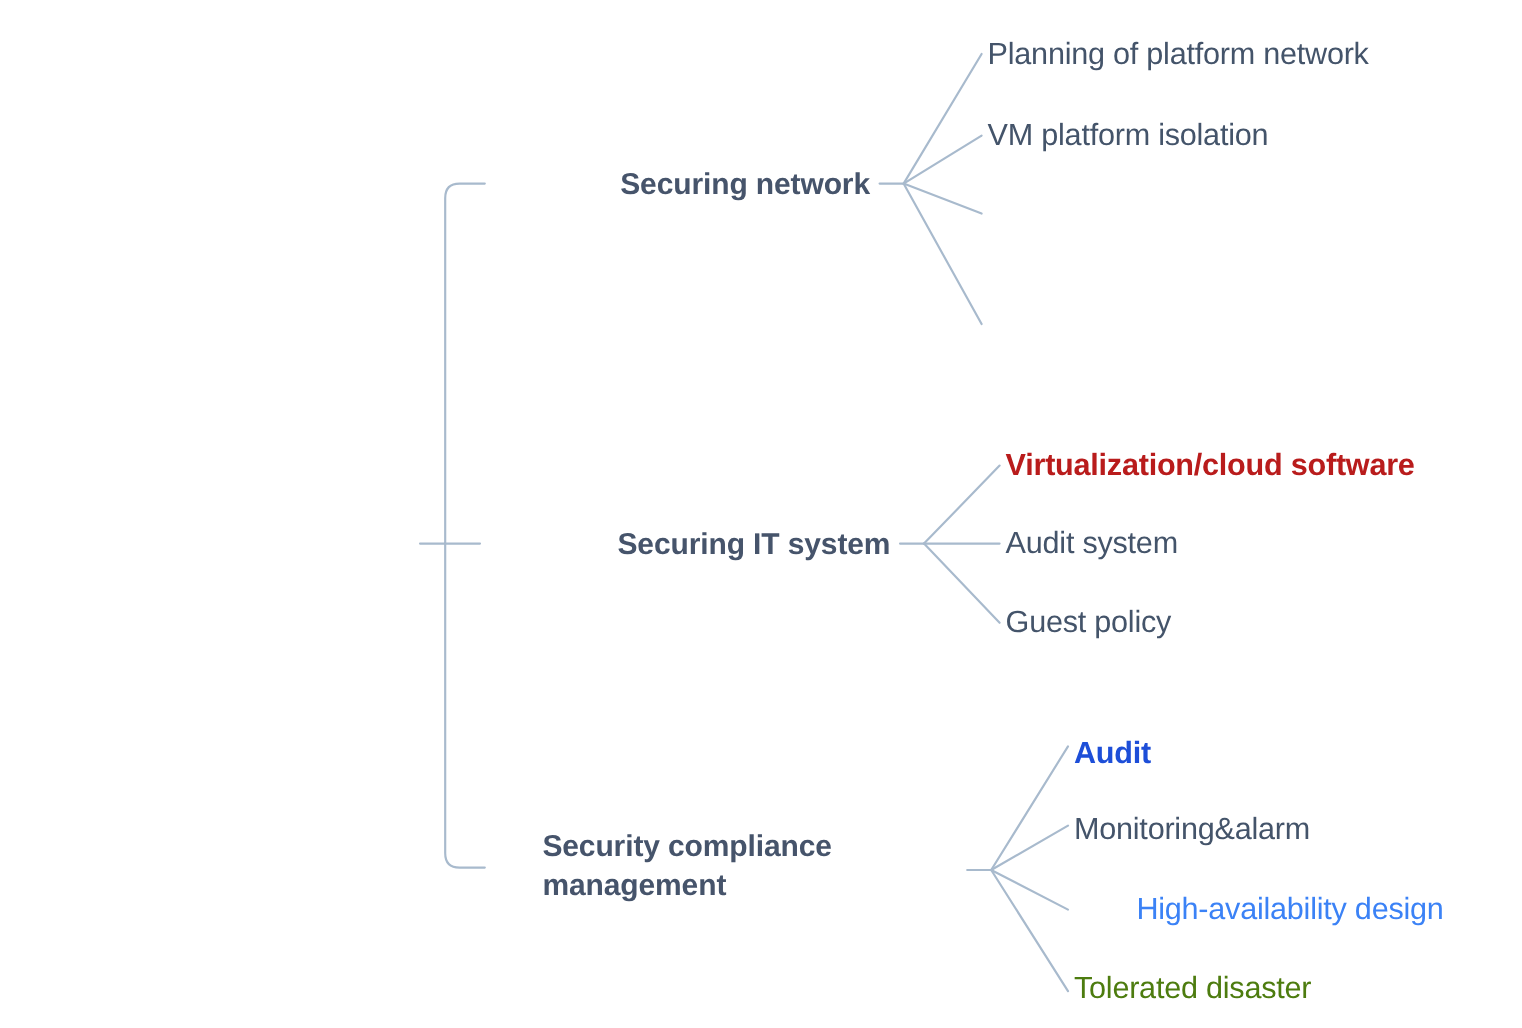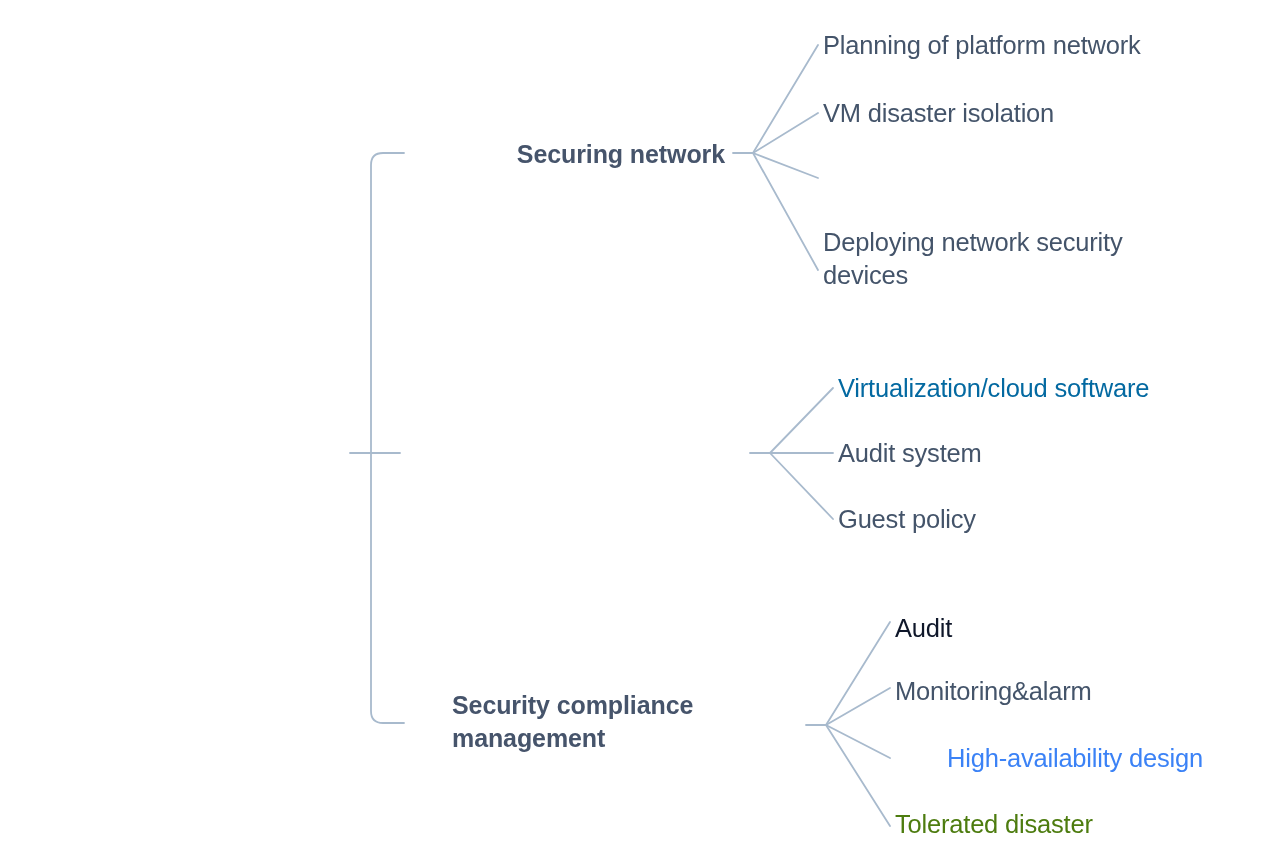--- a/index.html
+++ b/index.html
@@ -86,39 +86,38 @@
       <path d="M 826 725 L 890 622"></path>
       <path d="M 826 725 L 890 688"></path>
       <path d="M 826 725 L 890 758"></path>
       <path d="M 826 725 L 890 826"></path>
     </g>
   </svg>
 
 
   <div class="node branch-node" style="left: 408px; top: 138px; width: 317px; color: rgb(70, 84, 107);">Securing network</div>
 
+  <div class="node branch-node" style="left: 408px; top: 438px; width: 334px; color: rgb(70, 84, 107);">Securing IT system</div>
 
   <div class="node branch-node wrap" style="left: 452px; top: 689px; width: 350px; color: rgb(70, 84, 107);">Security compliance
 management</div>
 
   <div class="node leaf-node" style="left: 823px; top: 29px; width: 430px; color: rgb(68, 84, 106);">Planning of platform network</div>
 
-  <div class="node leaf-node" style="left: 823px; top: 97px; width: 430px; color: rgb(68, 84, 106);">VM disaster isolation</div>
+  <div class="node leaf-node" style="left: 823px; top: 97px; width: 430px; color: rgb(68, 84, 106);">VM platform isolation</div>
 
 
-  <div class="node leaf-node" style="left: 823px; top: 226px; width: 400px; color: rgb(68, 84, 106);">Deploying network security
-devices</div>
 
-  <div class="node leaf-node" style="left: 838px; top: 372px; width: 420px; color: #0369a1;">Virtualization/cloud software</div>
+  <div class="node leaf-node" style="left: 838px; top: 372px; width: 420px; color: #b91c1c; font-weight: bold;">Virtualization/cloud software</div>
 
   <div class="node leaf-node" style="left: 838px; top: 437px; width: 420px; color: rgb(68, 84, 106);">Audit system</div>
 
   <div class="node leaf-node" style="left: 838px; top: 503px; width: 420px; color: rgb(68, 84, 106);">Guest policy</div>
 
-  <div class="node leaf-node" style="left: 895px; top: 612px; width: 360px; color: #0f172a;">Audit</div>
+  <div class="node leaf-node" style="left: 895px; top: 612px; width: 360px; color: #1d4ed8; font-weight: bold;">Audit</div>
 
   <div class="node leaf-node" style="left: 895px; top: 675px; width: 360px; color: rgb(68, 84, 106);">Monitoring&amp;alarm</div>
 
   <div class="node leaf-node" style="left: 927px; top: 742px; width: 360px; color: #3b82f6; margin-left: 20px;">High-availability design</div>
 
   <div class="node leaf-node" style="left: 895px; top: 808px; width: 360px; color: #4d7c0f;">Tolerated disaster</div>
 
 </div>
 
 </body></html>

